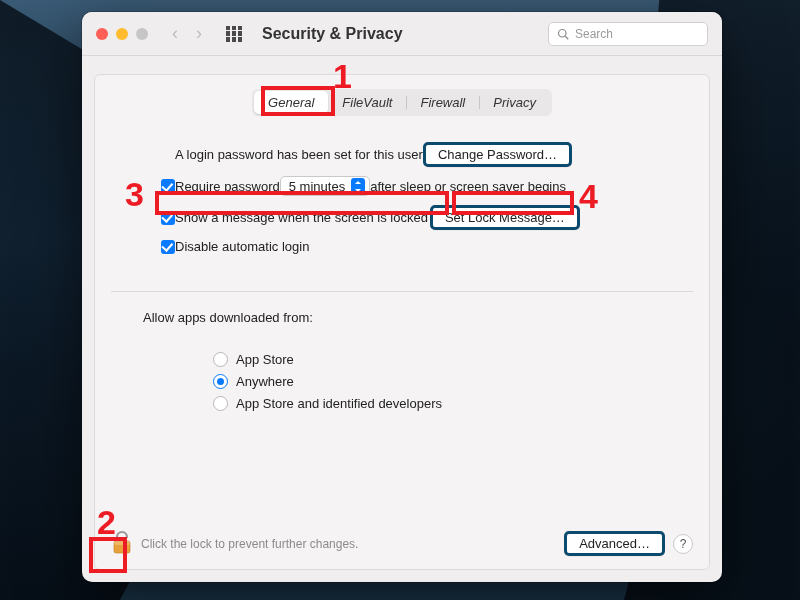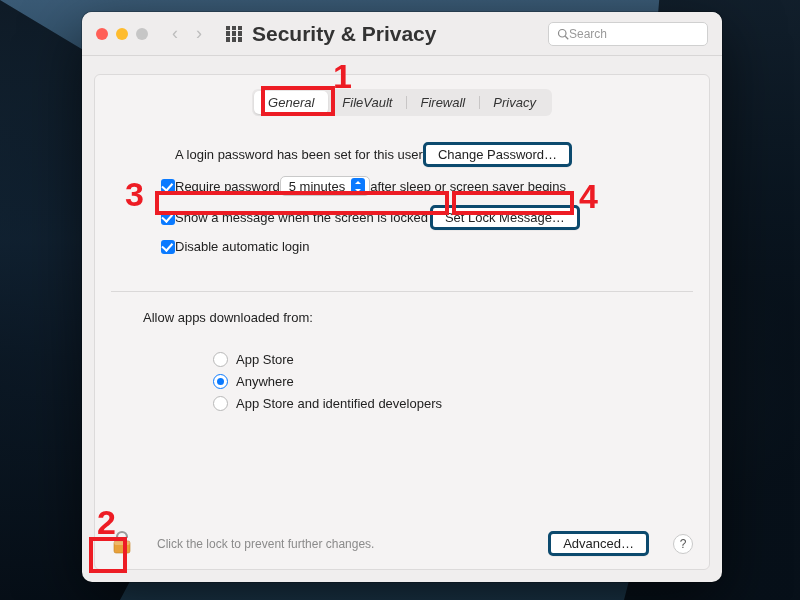--- a/index.html
+++ b/index.html
@@ -50,25 +50,25 @@
     }
     .traffic { display:flex; gap:8px; }
     .traffic span { width:12px; height:12px; border-radius:50%; display:block; }
     .tl-red { background:#ff5f57; } .tl-yel { background:#febc2e; } .tl-grn { background:#c6c6c6; }
     .nav-arrows { display:flex; gap:18px; margin-left:14px; color:#bdbdbd; font-size:18px; }
     .grid-icon {
       width:16px; height:16px; margin-left:14px;
       display:grid; grid-template-columns:repeat(3,1fr); grid-template-rows:repeat(3,1fr); gap:1.5px;
     }
     .grid-icon i { background:#4a4a4a; display:block; }
-    .title { font-weight:600; font-size:21px; color:#333; }
+    .title { margin-left:10px; font-weight:600; font-size:16px; color:#333; }
     .spacer { flex:1; }
     .search {
       width:160px; height:24px; background:#fff; border:1px solid #d0d0d0;
-      border-radius:5px; display:flex; align-items:center; padding:0 8px; 
+      border-radius:5px; display:flex; align-items:center; padding:0 8px; gap:6px;
     }
     .search svg { width:12px; height:12px; flex-shrink:0; }
     .search input {
       border:none; outline:none; font-size:12px; width:100%; background:transparent; color:#555;
     }
     .search input::placeholder { color:#9a9a9a; }
 
     .content {
       flex:1; display:flex; flex-direction:column; padding: 18px 12px 12px;
     }
@@ -138,21 +138,21 @@
     .radiogroup { padding-left:70px; }
     .radiorow { display:flex; align-items:center; gap:8px; margin-bottom:7px; font-size:13px; }
     .radio {
       width:15px; height:15px; border-radius:50%; border:1px solid #b8b8b8; background:#fff;
       display:inline-flex; align-items:center; justify-content:center; flex-shrink:0;
     }
     .radio.selected { border-color:#0a7aff; }
     .radio.selected::after { content:""; width:7px; height:7px; border-radius:50%; background:#0a7aff; }
 
     .bottom {
-      margin-top:auto; display:flex; align-items:center; gap:24px; padding-top:8px;
+      margin-top:auto; display:flex; align-items:center; gap:8px; padding-top:8px;
     }
     .bottom .hint { color:#8b8b8b; font-size:12px; }
     .help {
       width:20px; height:20px; border-radius:50%; border:1px solid #c9c9c9; background:#fff;
       display:inline-flex; align-items:center; justify-content:center; font-size:12px; color:#555;
     }
 
     
     .annot-box { position:absolute; border:4px solid #ed1c24; pointer-events:none; }
     .annot-num {

